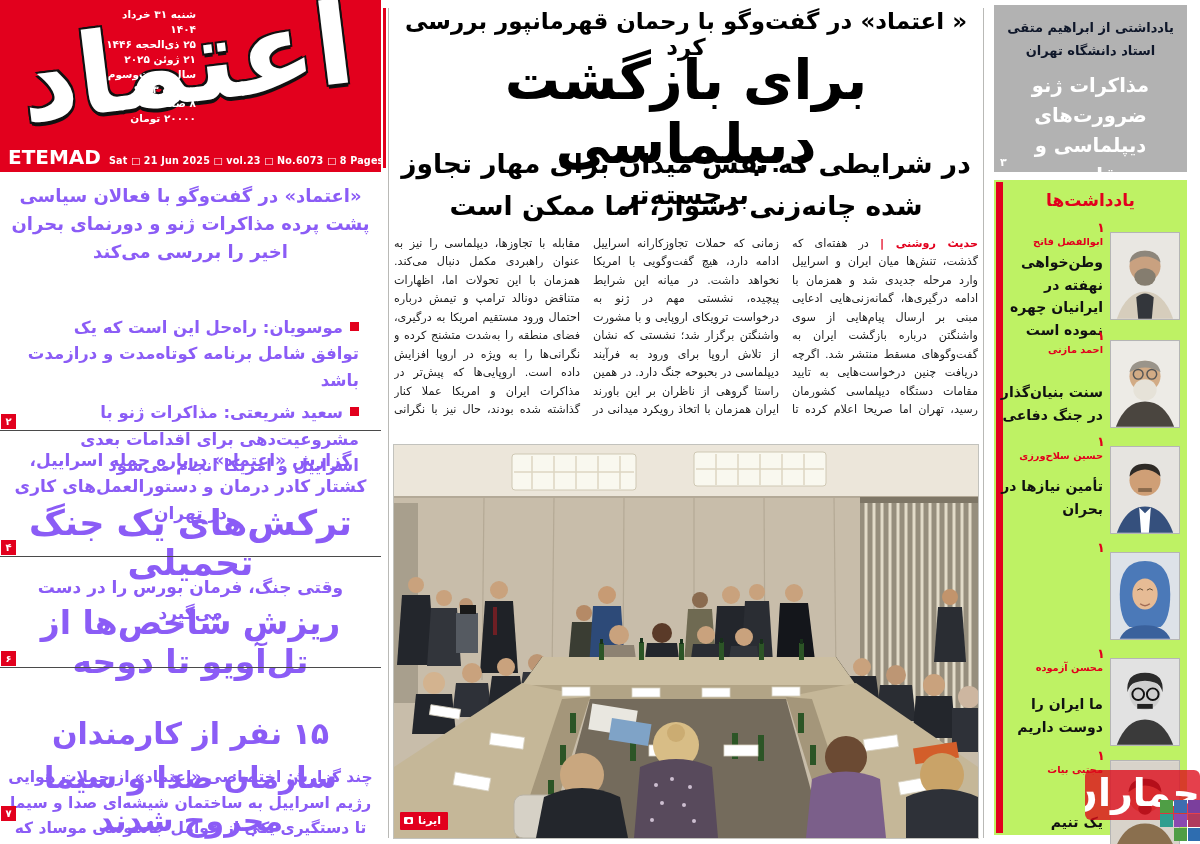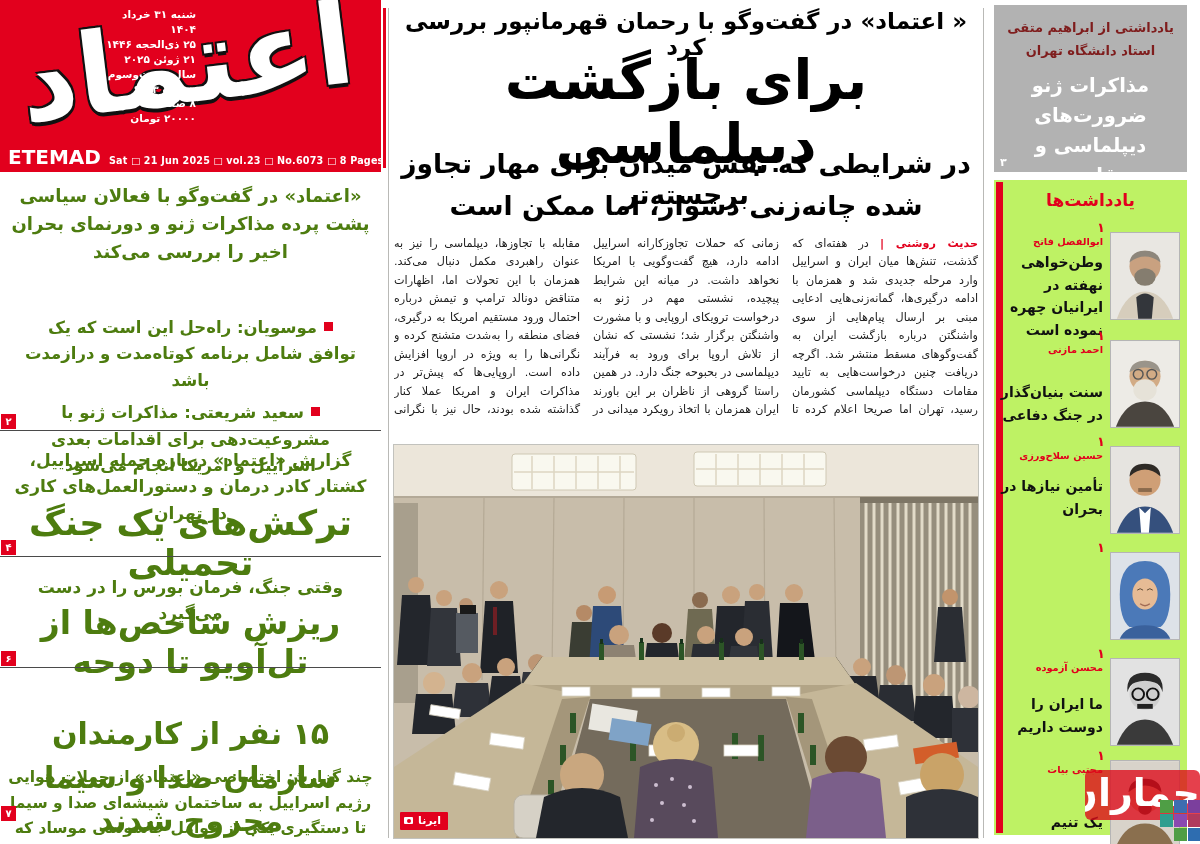--- a/index.html
+++ b/index.html
@@ -34,29 +34,29 @@
     position:absolute; left:8px; bottom:3px; width:368px;
     display:flex; align-items:baseline; gap:8px; white-space:nowrap;
   }
   #masthead-latin { font-size:20px; font-weight:bold; letter-spacing:0; }
   #masthead-info-line { font-size:9.6px; font-weight:bold; letter-spacing:.2px; }
 
   .vrule { width:1px; background:#b9b9b6; }
   #red-rule { left:383px; top:8px; width:3px; height:160px; background:#e2001d; }
 
   
-  .lc { left:0; width:381px; color:#4d7c0f; }
+  .lc { left:0; width:381px; color:#8b5cf6; }
   .lc-kicker { font-weight:bold; font-size:18px; line-height:1.55; }
   .lc-headline { font-weight:bold; }
   .divider { left:0; width:381px; border-top:1.4px solid #4a4a4a; }
   .badge {
     width:15px; height:15px; background:#e2001d; color:#fff;
     font-size:10px; font-weight:bold; text-align:center; line-height:15px;
   }
-  .bullet { position:relative; font-weight:bold; font-size:16.5px; line-height:1.6; direction:rtl; text-align:center; padding:0 22px; }
+  .bullet { position:relative; font-weight:bold; font-size:16.5px; line-height:1.6; direction:rtl; padding:0 22px; }
   .bullet::before {
     content:""; display:inline-block; width:9px; height:9px; background:#e2001d;
     margin-left:7px; vertical-align:2px;
   }
 
   
   .lead-kicker { font-size:23px; font-weight:bold; }
   .lead-headline { font-size:55px; font-weight:bold; letter-spacing:-1px; }
   .lead-deck { font-size:26.5px; font-weight:bold; }
   #lead-body {
@@ -73,21 +73,21 @@
   }
   #photo-credit .cam {
     position:absolute; left:4px; top:5px; width:9px; height:7px; background:#fff; border-radius:1px;
   }
   #photo-credit .cam::after {
     content:""; position:absolute; left:2.5px; top:1.5px; width:4px; height:4px; background:#e2001d; border-radius:50%;
   }
 
   
   #top-box { left:994px; top:5px; width:193px; height:167px; background:#b2b2b2; direction:rtl; }
-  .tb-kicker { font-size:13px; font-weight:bold; color:#7f1d1d; line-height:1.75; }
+  .tb-kicker { font-size:13px; font-weight:bold; color:#0f172a; line-height:1.75; }
   .tb-title { font-size:19.5px; font-weight:bold; color:#fff; line-height:1.55; }
   #tb-badge { position:absolute; left:6px; bottom:3px; color:#fff; font-size:11px; font-weight:bold; }
 
   #notes-panel { left:994px; top:180px; width:193px; height:655px; background:#bef264; }
   #notes-redbar { position:absolute; left:2px; top:2px; width:7px; height:651px; background:#e2001d; }
   #notes-title { position:absolute; left:0; top:10px; width:100%; text-align:center; color:#e2001d; font-size:17px; font-weight:bold; direction:rtl; }
   .note { position:absolute; left:0; width:193px; height:104px; }
   .note-photo { position:absolute; right:7px; top:8px; width:70px; height:88px; border:1px solid #b5b5b5; background:#e8e6e1; overflow:hidden; }
   .note-photo svg { display:block; width:100%; height:100%; }
   .note-num { position:absolute; right:82px; top:-4px; color:#e2001d; font-size:13px; font-weight:bold; }

